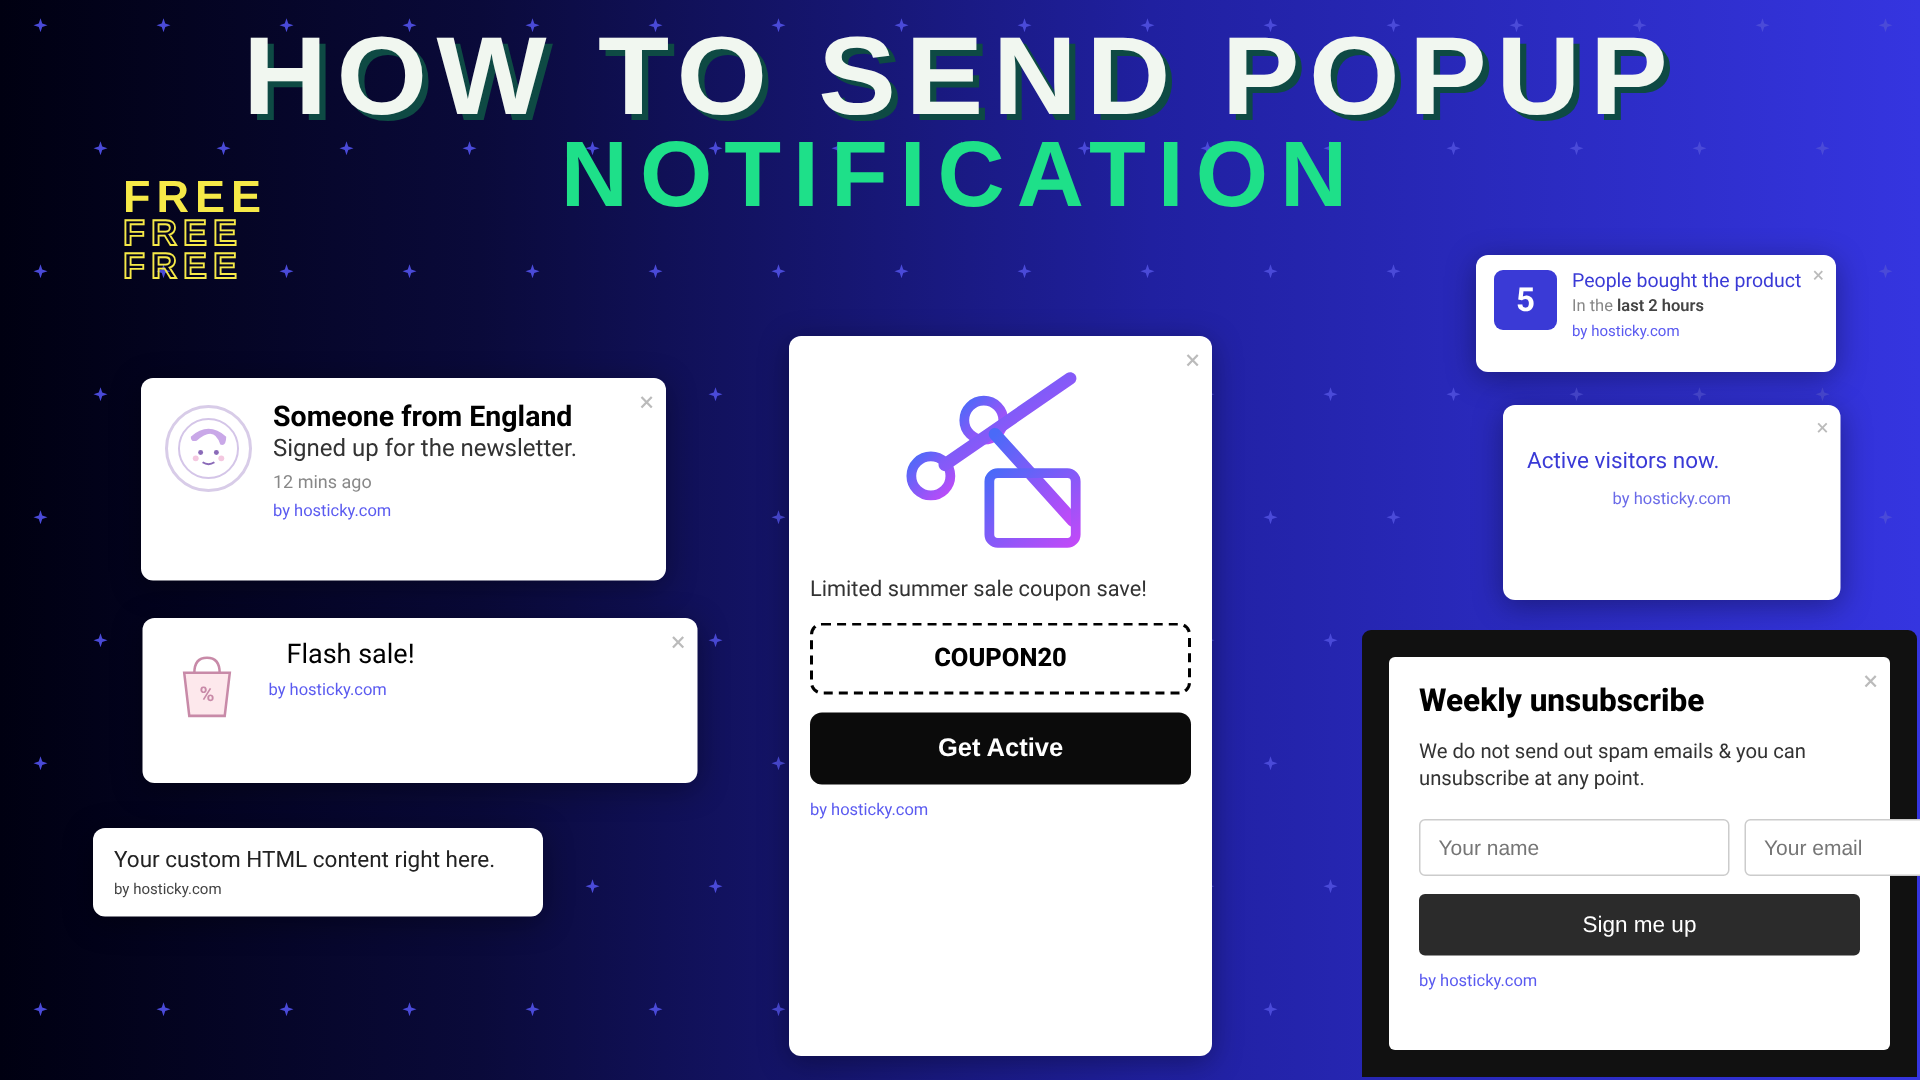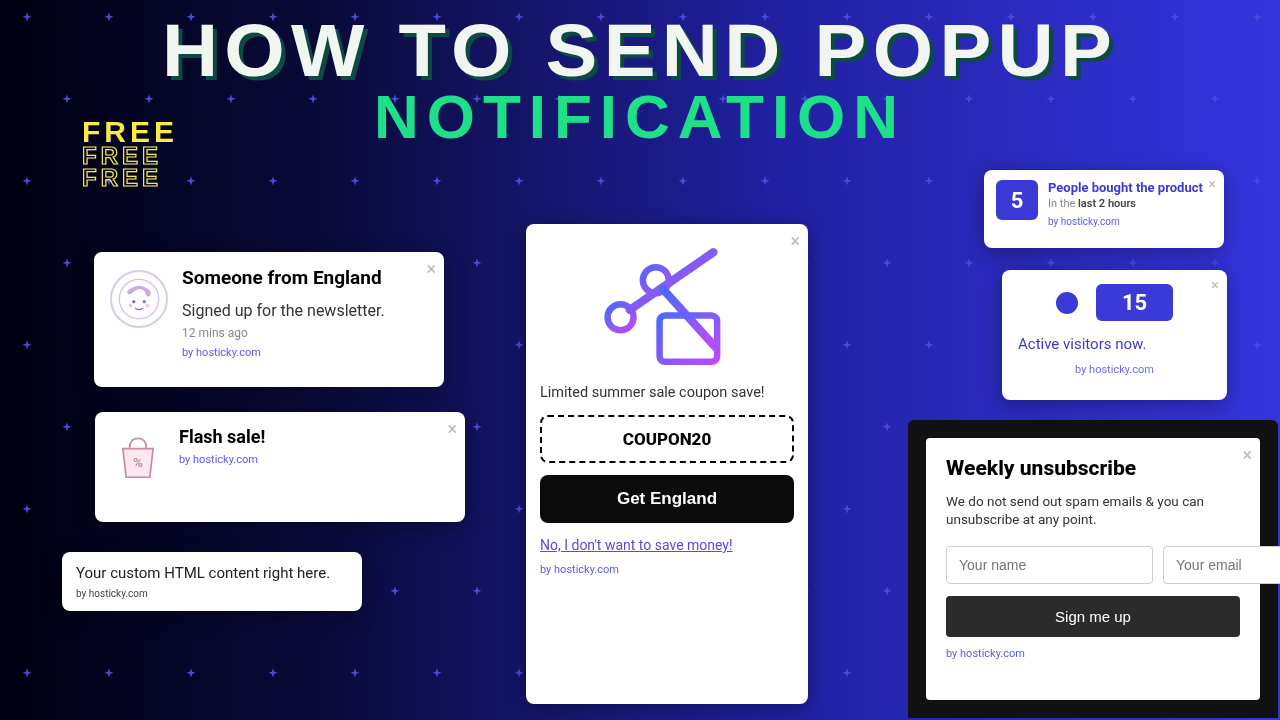--- a/index.html
+++ b/index.html
@@ -51,27 +51,27 @@
 }
 .close-x {
   position: absolute; top: 6px; right: 8px; color: #bbb; font-size: 18px; cursor: pointer;
 }
 .byline { font-size: 11px; color: #5a5af0; margin-top: 6px; }
 
 
 .c-signup { left: 94px; top: 252px; width: 350px; height: 135px; display:flex; gap:14px; }
 .avatar { width: 58px; height: 58px; border-radius: 50%; border:2px solid #d8cce8; display:flex; align-items:center; justify-content:center; flex-shrink:0; margin-top:4px;}
 .c-signup .title { font-size: 19px; font-weight: 700; }
-.c-signup .sub { font-size: 16px; color:#333; margin-top:12px; }
+.c-signup .sub { font-size: 16px; color:#333; margin-top:0; }
 .c-signup .time { font-size: 12px; color:#888; margin-top:6px; }
 
 
 .c-flash { left: 95px; top: 412px; width: 370px; height: 110px; display:flex; gap:14px; }
 .bag-icon { width: 54px; height: 54px; flex-shrink:0; margin-top:4px; }
-.c-flash .title { font-size: 18px; font-weight: 700; }
+.c-flash .title { font-size: 18px; font-weight: 400; margin-left: 12px; }
 .c-flash .sub { font-size: 16px; color:#333; margin-top:2px; }
 
 
 .c-custom { left: 62px; top: 552px; width: 300px; padding:12px 14px; }
 .c-custom .body { font-size: 15px; color:#222; }
 .c-custom .by2 { font-size: 10px; color:#444; margin-top:6px; }
 
 
 .c-coupon { left: 526px; top: 224px; width: 282px; height: 480px; padding: 14px 14px 10px; }
 .scissor-box { width: 100%; height: 140px; display:flex; align-items:center; justify-content:center; }
@@ -86,21 +86,21 @@
   width:100%; padding:14px 0; font-size:17px; font-weight:700; margin-top:12px; cursor:pointer;
 }
 .decline { color:#5a4ae0; font-size:14px; text-decoration:underline; margin-top:14px; display:block; cursor:pointer;}
 
 
 .c-bought { left: 984px; top: 170px; width: 240px; height: 78px; display:flex; gap:10px; padding:10px 12px; }
 .count-badge {
   width: 42px; height: 40px; background:#3a3ad6; color:#fff; border-radius:6px;
   display:flex; align-items:center; justify-content:center; font-size:22px; font-weight:700;
 }
-.c-bought .btitle { font-size: 13px; font-weight:700; color:#3a3ad6; }
+.c-bought .btitle { font-size: 13px; font-weight:400; color:#3a3ad6; }
 .c-bought .bsub { font-size: 11px; color:#888; margin-top:2px; }
 .c-bought .bsub b { color:#444; font-weight:600; }
 .c-bought .bby { font-size: 10px; color:#5a5af0; margin-top:6px; }
 
 
 .c-active { left: 1002px; top: 270px; width: 225px; height: 130px; padding:14px 16px; }
 .active-top { display:flex; align-items:center; justify-content:center; gap:18px; }
 .dot { width:22px; height:22px; background:#3a3ad6; border-radius:50%; }
 .count-box { background:#3a3ad6; color:#fff; border-radius:6px; padding:6px 26px; font-size:22px; font-weight:700; }
 .active-label { color:#3a3ad6; font-size:15px; margin-top:14px; }
@@ -617,41 +617,36 @@
       <circle cx="68" cy="40" r="14" fill="none" stroke="url(#g1)" stroke-width="7"></circle>
       <path d="M40 72 L130 10" stroke="url(#g1)" stroke-width="9" stroke-linecap="round"></path>
       <path d="M76 50 L132 112" stroke="url(#g1)" stroke-width="9" stroke-linecap="round"></path>
       <rect x="72" y="78" width="62" height="50" rx="6" fill="none" stroke="url(#g1)" stroke-width="7"></rect>
       <line x1="102" y1="78" x2="102" y2="128" stroke="url(#g1)" stroke-width="6"></line>
       <line x1="72" y1="100" x2="102" y2="100" stroke="url(#g1)" stroke-width="6"></line>
     </svg>
   </div>
   <div class="csub">Limited summer sale coupon save!</div>
   <div class="coupon-code">COUPON20</div>
-  <button class="get-btn">Get England</button>
-  <a class="decline">No, I don't want to save money!</a>
+  <button class="get-btn">Get Active</button>
   <div class="byline" style="margin-top:10px">by hosticky.com</div>
 </div>
 
 <div class="card c-bought">
   <span class="close-x" style="font-size:14px">×</span>
   <div class="count-badge">5</div>
   <div>
     <div class="btitle">People bought the product</div>
     <div class="bsub"><span>In the </span><b>last 2 hours</b></div>
     <div class="bby">by hosticky.com</div>
   </div>
 </div>
 
 <div class="card c-active">
   <span class="close-x" style="font-size:15px">×</span>
-  <div class="active-top">
-    <div class="dot"></div>
-    <div class="count-box">15</div>
-  </div>
   <div class="active-label">Active visitors now.</div>
   <div class="active-by">by hosticky.com</div>
 </div>
 
 <div class="c-news-wrap">
   <div class="c-news">
     <span class="close-x">×</span>
     <div class="ntitle">Weekly unsubscribe</div>
     <div class="nsub">We do not send out spam emails &amp; you can unsubscribe at any point.</div>
     <div class="input-row">

